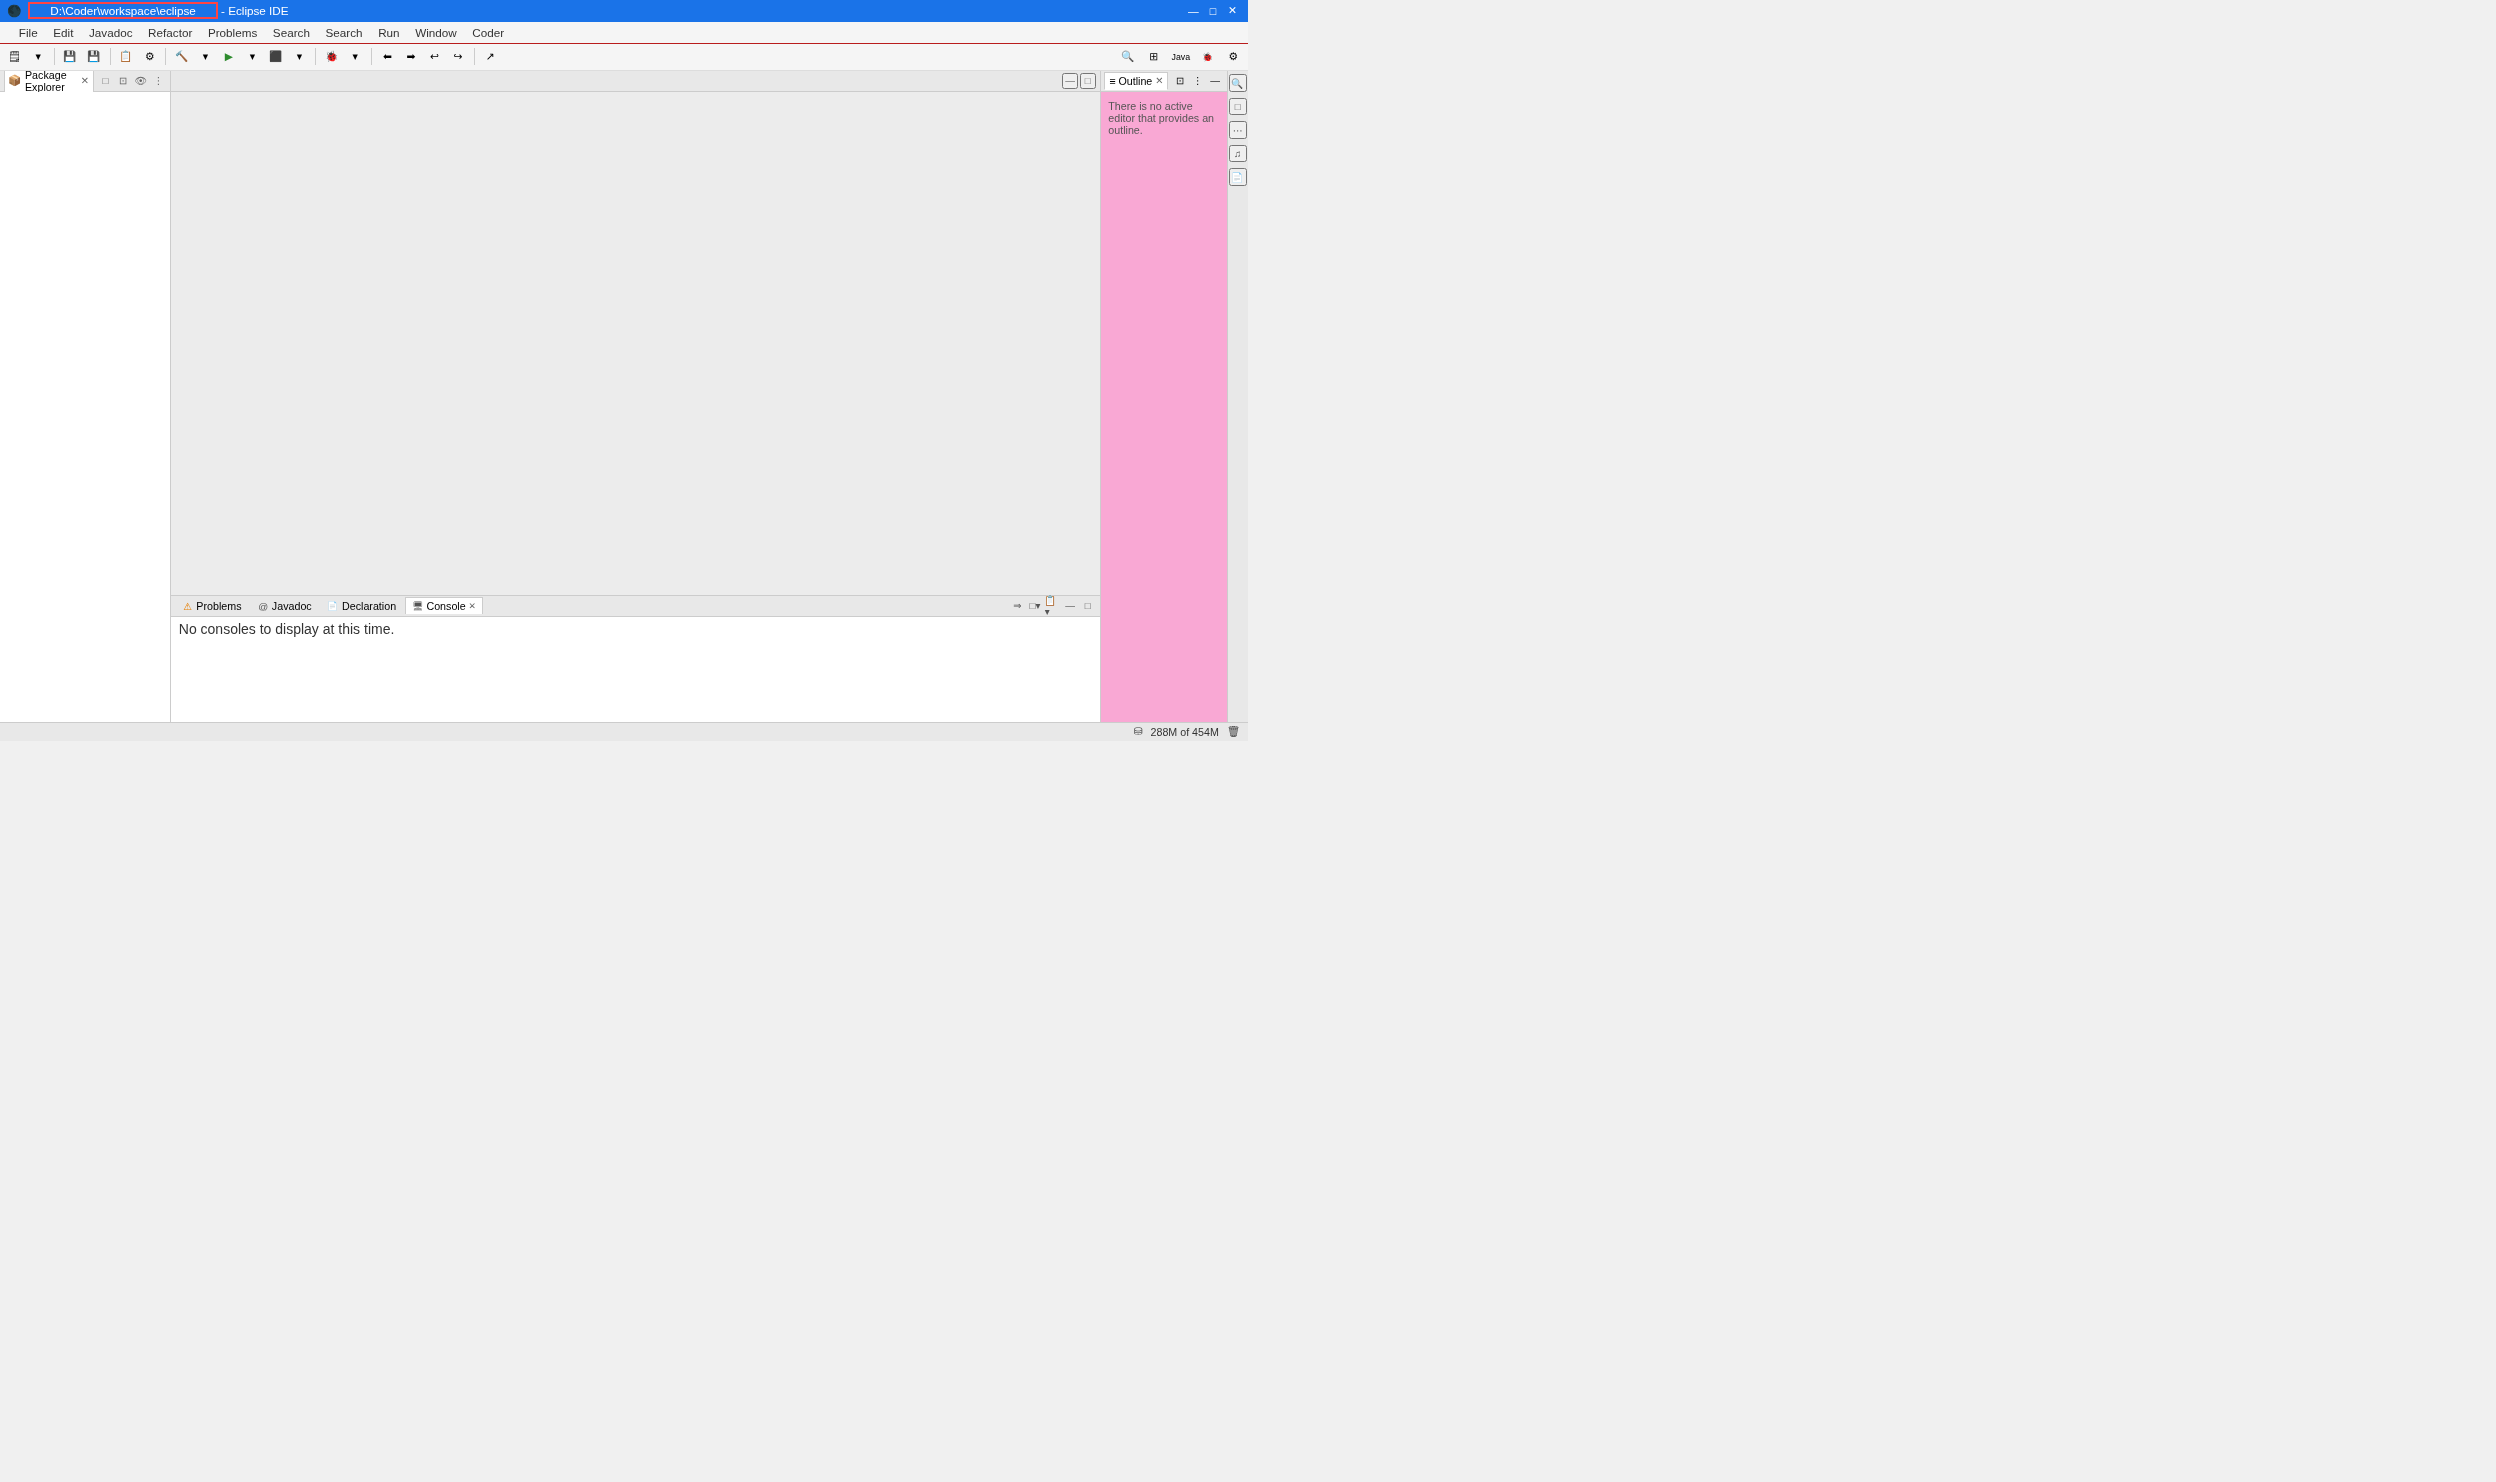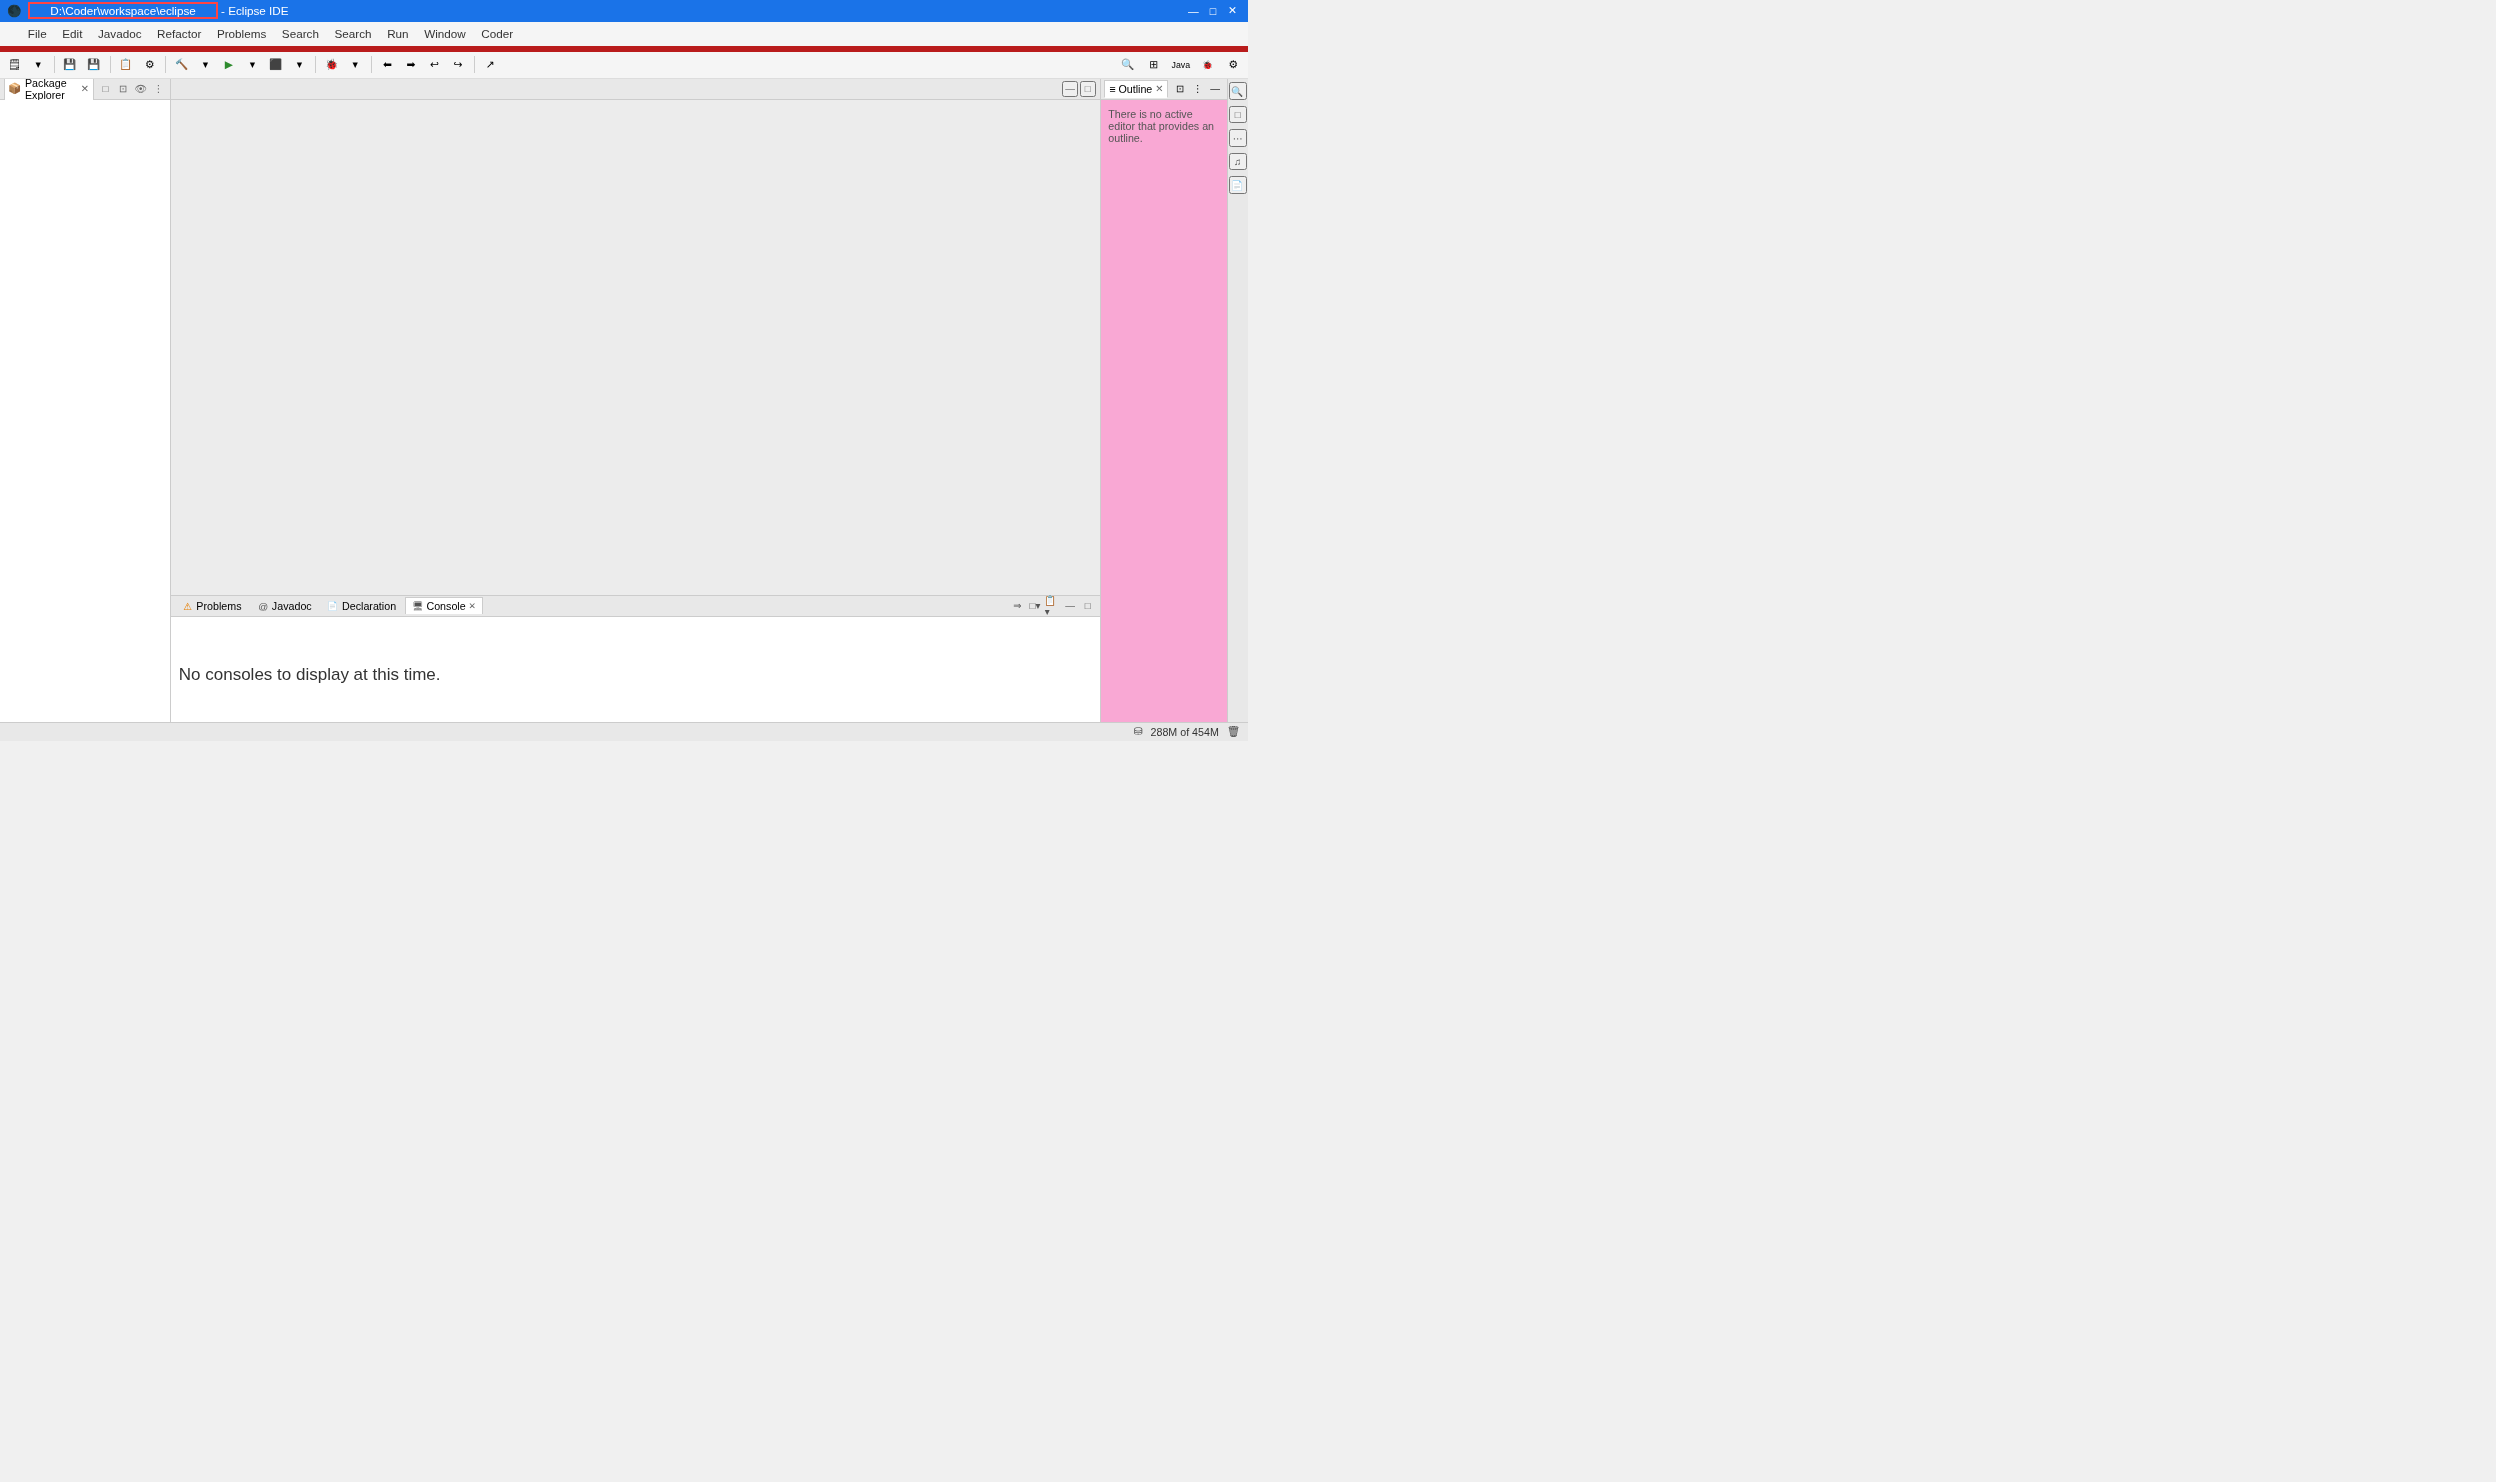--- a/index.html
+++ b/index.html
@@ -51,25 +51,25 @@
       cursor: pointer;
       font-size: 10.7px;
       display: flex;
       align-items: center;
       justify-content: center;
     }
 
     
     .menu-bar {
       background: #f5f5f5;
-      height: 30px;
-      display: flex;
-      align-items: center;
-      padding: 0 20px;
-      border-bottom: 6px solid #b91c1c;
+      height: 22px;
+      display: flex;
+      align-items: center;
+      padding: 0 11px;
+      border-bottom: 1px solid #b91c1c;
       flex-shrink: 0;
     }
     .menu-item {
       padding: 2px 7.8px;
       font-size: 11.7px;
       cursor: pointer;
       color: #333;
     }
 
     
@@ -244,24 +244,23 @@
       display: flex;
       align-items: center;
       justify-content: center;
       cursor: pointer;
       font-size: 9.8px;
       color: #555;
     }
     .bottom-body {
       flex: 1;
       padding: 3.9px 7.8px;
-      font-size: 17px;
+      font-size: 14px;
       color: #333;
       background: white;
-      margin-top: 44px;
     }
 
     
     .panel-outline {
       width: 127px;
       flex-shrink: 0;
       background: white;
       border-left: 1px solid #ccc;
       display: flex;
       flex-direction: column;

